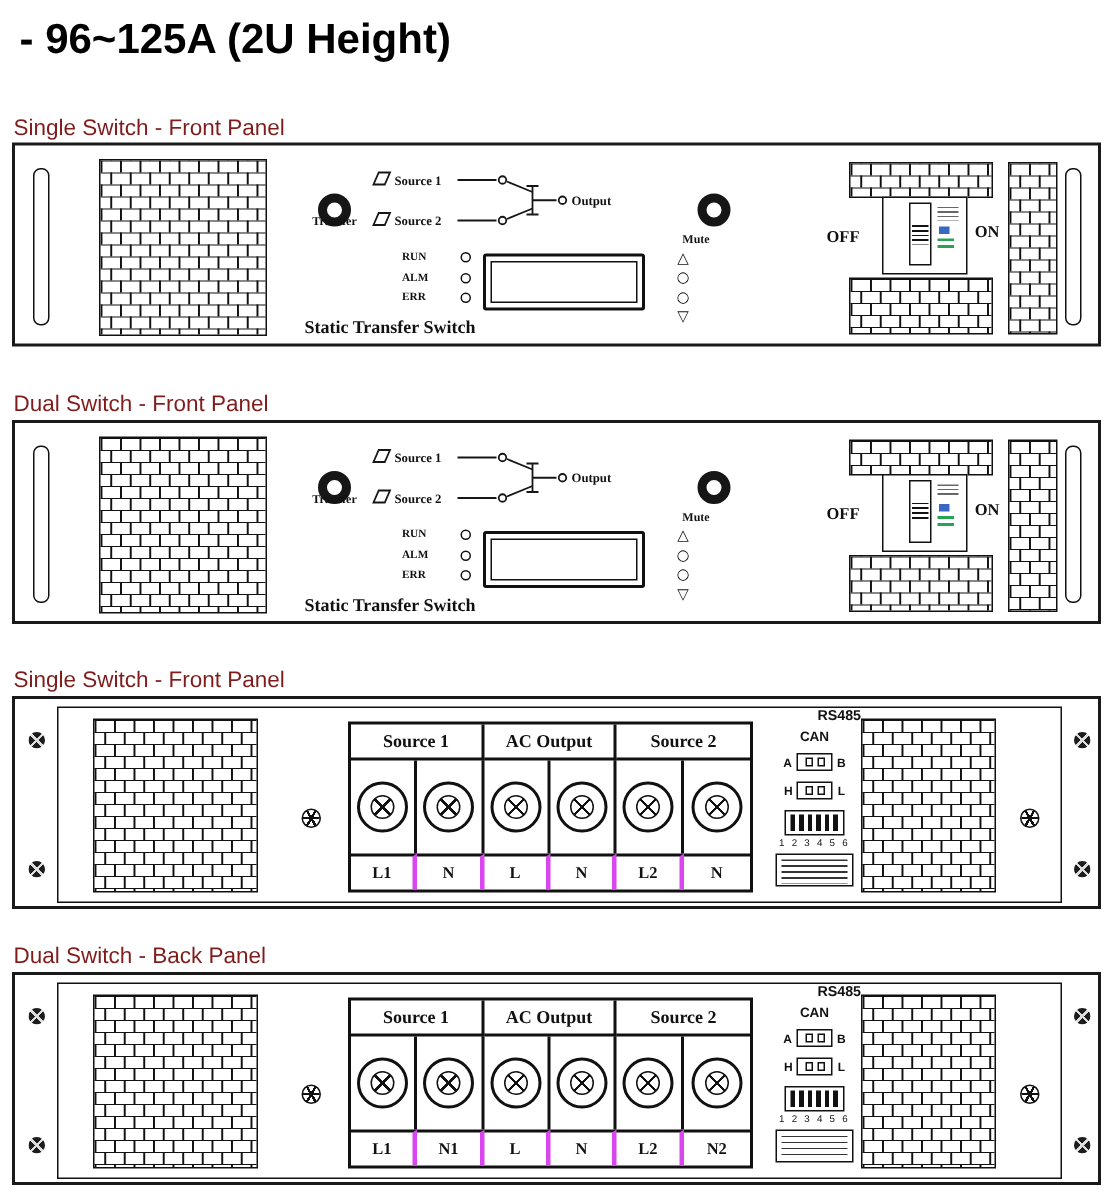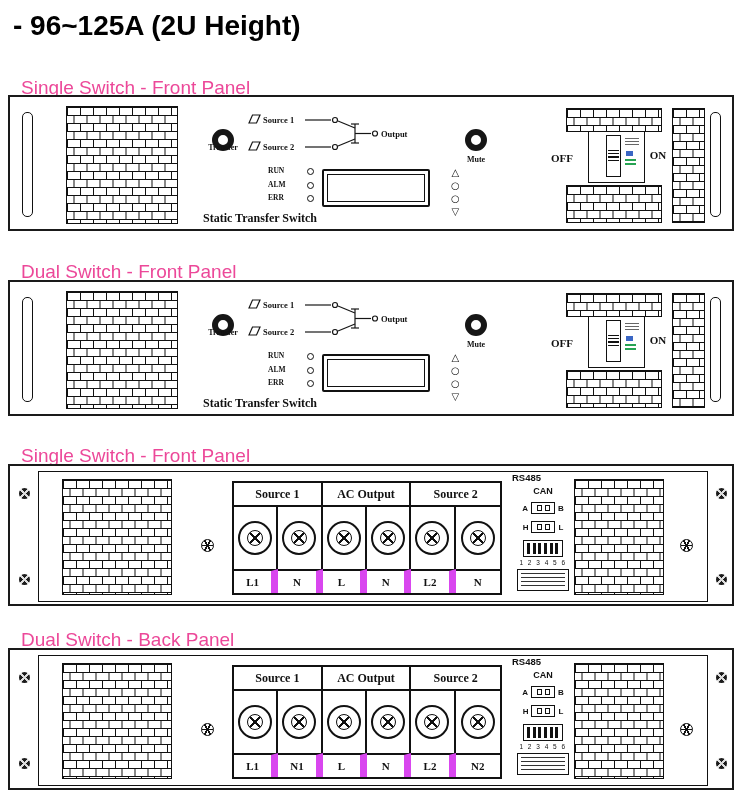--- a/index.html
+++ b/index.html
@@ -1,39 +1,39 @@
 <!DOCTYPE html>
 <html><head>
 <meta charset="utf-8">
 <style>
   *{margin:0;padding:0;box-sizing:border-box}
   html,body{width:742px;height:802px;background:#fff;overflow:hidden}
   body{position:relative;font-family:"Liberation Sans",sans-serif;color:#111}
   .title{position:absolute;left:13px;top:10px;font-size:28px;font-weight:700;color:#000}
-  .sec-label{position:absolute;left:21px;font-size:19px;color:#ec4899}
+  .sec-label{position:absolute;left:9px;font-size:15px;color:#7f1d1d}
   .panel{position:absolute;left:8px;width:726px;border:2px solid #1a1a1a;background:#fff}
   .slot{position:absolute;width:11px;height:105px;top:15px;border:1.6px solid #111;border-radius:5px;background:#fff}
   .slot-l{left:12px}.slot-r{left:700px}
   .vent{position:absolute;border:1px solid #111;background-color:#fff;
     background-image:
       linear-gradient(to bottom,#111 1px,transparent 1px),
       conic-gradient(from 270deg at 1px 8px,#111 90deg,#0000 90deg),
       conic-gradient(from 270deg at 1px 8px,#111 90deg,#0000 90deg);
     background-size:13px 8px,13px 16px,13px 16px;
     background-position:0 0,0 0,6.5px 8px}
   .vent-fl{left:56px;top:9px;width:112px;height:118px}
   .vent-ra{left:556px;top:11px;width:96px;height:24px}
   .vent-rb{left:556px;top:88px;width:96px;height:38px}
   .vent-rc{left:662px;top:11px;width:33px;height:115px}
   .knob{position:absolute;width:22px;height:22px;border-radius:50%;border:6px solid #161616;background:#fff}
   .knob-transfer{left:202px;top:32px}
   .knob-mute{left:455px;top:32px}
   .knob-label{position:absolute;width:60px;text-align:center;font:bold 8px "Liberation Serif",serif}
   .lbl-transfer{left:183px;top:46px}
-  .lbl-mute{left:436px;top:58px}
+  .lbl-mute{left:424px;top:58px}
   .src-diagram{position:absolute;left:237px;top:14px;width:172px;height:56px}
   .src-diagram text{font:bold 8.5px "Liberation Serif",serif;fill:#111}
   .led-row{position:absolute;left:258px;width:46px;height:9px;display:flex;align-items:flex-end;justify-content:space-between}
   .led-text{font:bold 7.5px "Liberation Serif",serif}
   .led-dot{width:7px;height:7px;border:1.2px solid #111;border-radius:50%;background:#fff}
   .lcd{position:absolute;left:312px;top:72px;width:108px;height:38px;border:2px solid #111;border-radius:2px;padding:3px;background:#fff}
   .lcd-inner{width:100%;height:100%;border:1px solid #111}
   .keys{position:absolute;left:441px;top:70px;display:flex;flex-direction:column;align-items:center;gap:2px;
     font-family:"DejaVu Sans",sans-serif;font-size:10px;line-height:1.1;color:#111}
   .device-name{position:absolute;left:175px;top:114px;width:132px;text-align:right;font:bold 12px "Liberation Serif",serif}
@@ -61,24 +61,24 @@
   .tb-head>div{border-right:2px solid #111;border-bottom:2px solid #111;display:flex;align-items:center;justify-content:center;font:bold 12px "Liberation Serif",serif}
   .tb-head>div:last-child{border-right:none}
   .tb-mid{display:grid;grid-template-columns:repeat(6,1fr);flex:1}
   .tb-mid>div{border-right:2px solid #111;display:flex;align-items:center;justify-content:center}
   .tb-mid>div:last-child{border-right:none}
   .term{width:34px;height:34px;border-radius:50%;border:2.5px solid #111;display:flex;align-items:center;justify-content:center;background:#fff}
   .term-screw{width:16px;height:16px;border-radius:50%;border:1.8px solid #111;
     background-image:linear-gradient(45deg,#0000 calc(50% - .9px),#111 0 calc(50% + .9px),#0000 0),
       linear-gradient(135deg,#0000 calc(50% - .9px),#111 0 calc(50% + .9px),#0000 0)}
   .tb-labels{display:grid;grid-template-columns:repeat(6,1fr);height:24px}
-  .tb-labels>div{border-right:7px solid #d946ef;border-top:2px solid #111;display:flex;align-items:center;justify-content:center;font:bold 11px "Liberation Serif",serif}
+  .tb-labels>div{border-right:3px solid #d946ef;border-top:2px solid #111;display:flex;align-items:center;justify-content:center;font:bold 11px "Liberation Serif",serif}
   .tb-labels>div:last-child{border-right:none}
   .io{position:absolute;left:502px;top:0;width:62px;height:140px}
-  .io-rs485{position:absolute;top:6px;width:100%;text-align:left;font:bold 9.5px "Liberation Sans",sans-serif}
+  .io-rs485{position:absolute;top:6px;width:100%;text-align:right;font:bold 9.5px "Liberation Sans",sans-serif}
   .io-can{position:absolute;top:20px;width:100%;text-align:center;font:bold 9px "Liberation Sans",sans-serif}
   .conn-row{position:absolute;width:100%;display:flex;align-items:center;justify-content:center;gap:3px;font:bold 8px "Liberation Sans",sans-serif}
   .conn-box{width:24px;height:12px;border:1.3px solid #111;display:flex;align-items:center;justify-content:center;gap:3px;background:#fff}
   .conn-box i{display:block;width:5px;height:6px;border:1.1px solid #111}
   .dip{position:absolute;left:11px;top:74px;width:40px;height:17px;border:1.4px solid #111;padding:2px 3px;background:#fff}
   .dip-bars{width:100%;height:100%;background:repeating-linear-gradient(to right,#111 0 3px,#0000 3px 5.7px)}
   .dip-nums{position:absolute;top:93px;width:100%;text-align:center;font-size:6.5px;letter-spacing:1.5px;white-space:nowrap}
   .legend{position:absolute;left:5px;top:103px;width:52px;height:22px;border:1.2px solid #111;
     background-image:repeating-linear-gradient(to bottom,#333 0 1px,#0000 1px 4px);
     background-size:44px 16px;background-position:3px 3px;background-repeat:no-repeat}

